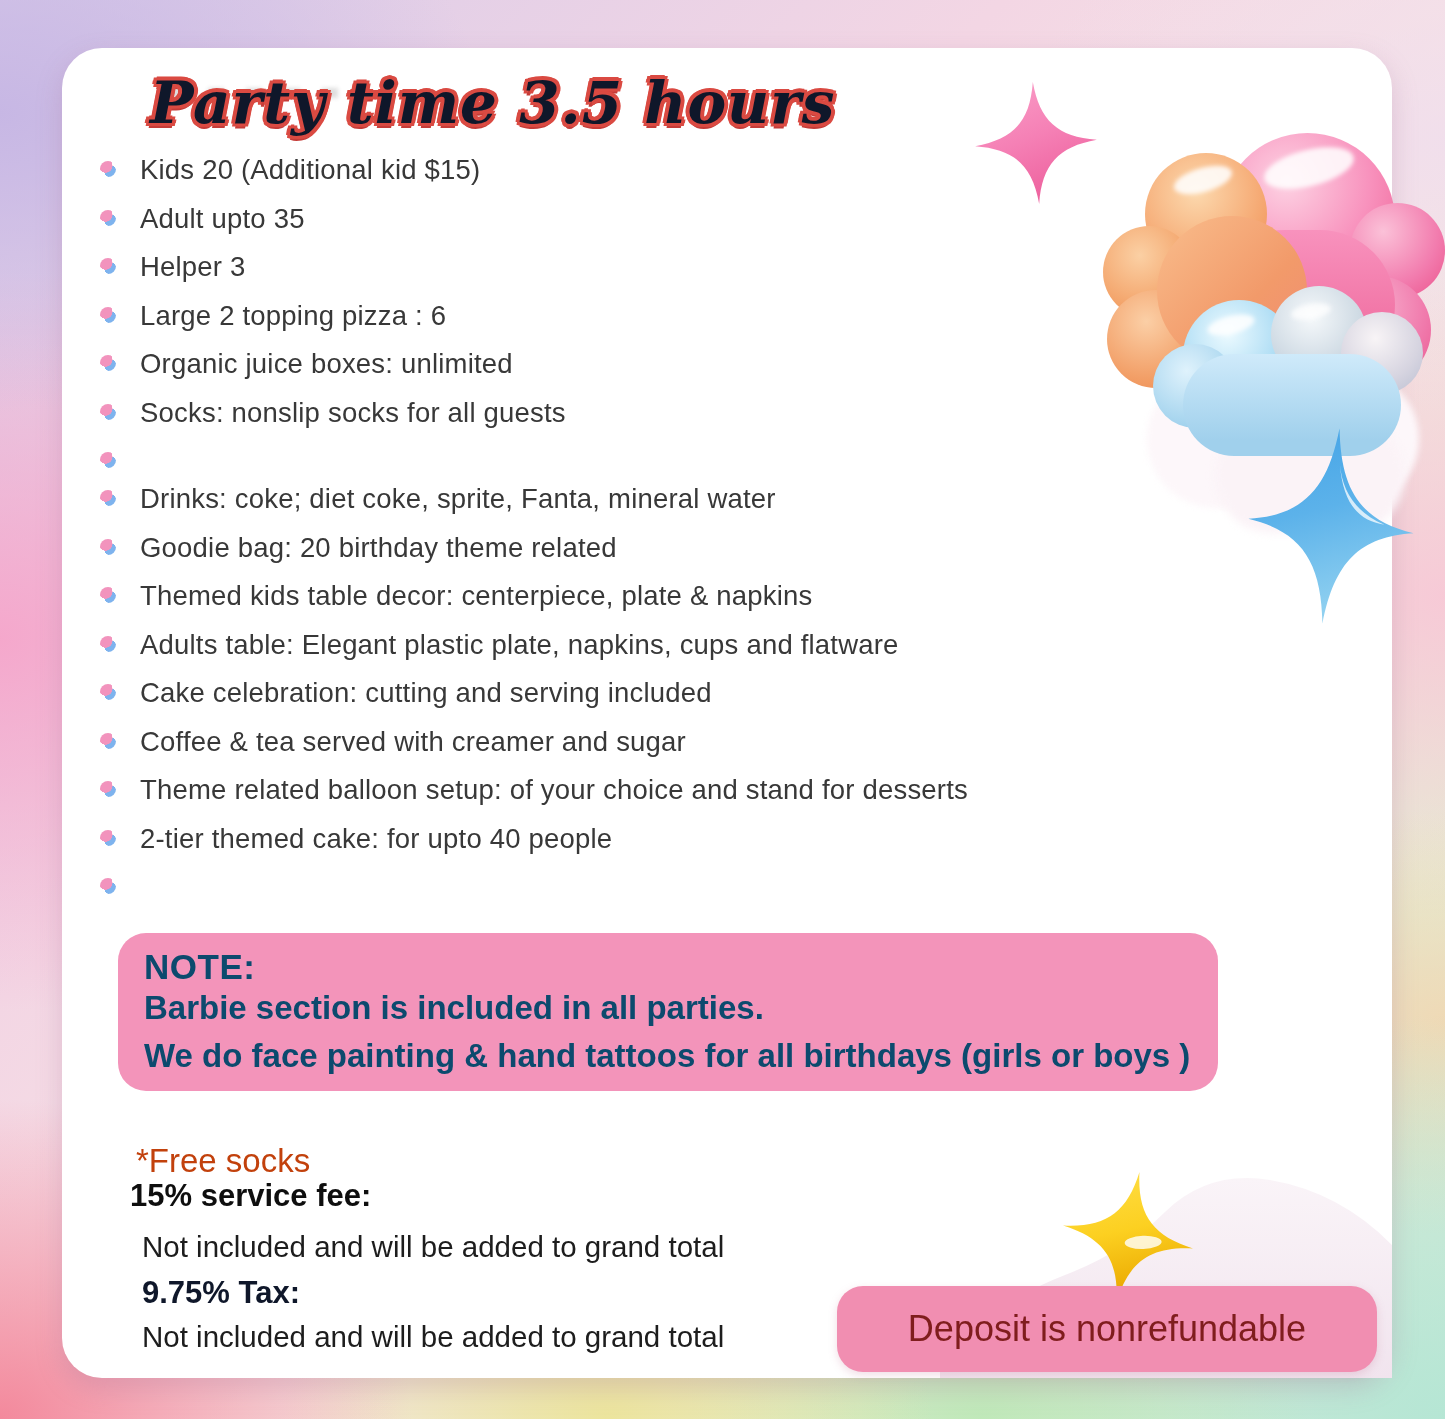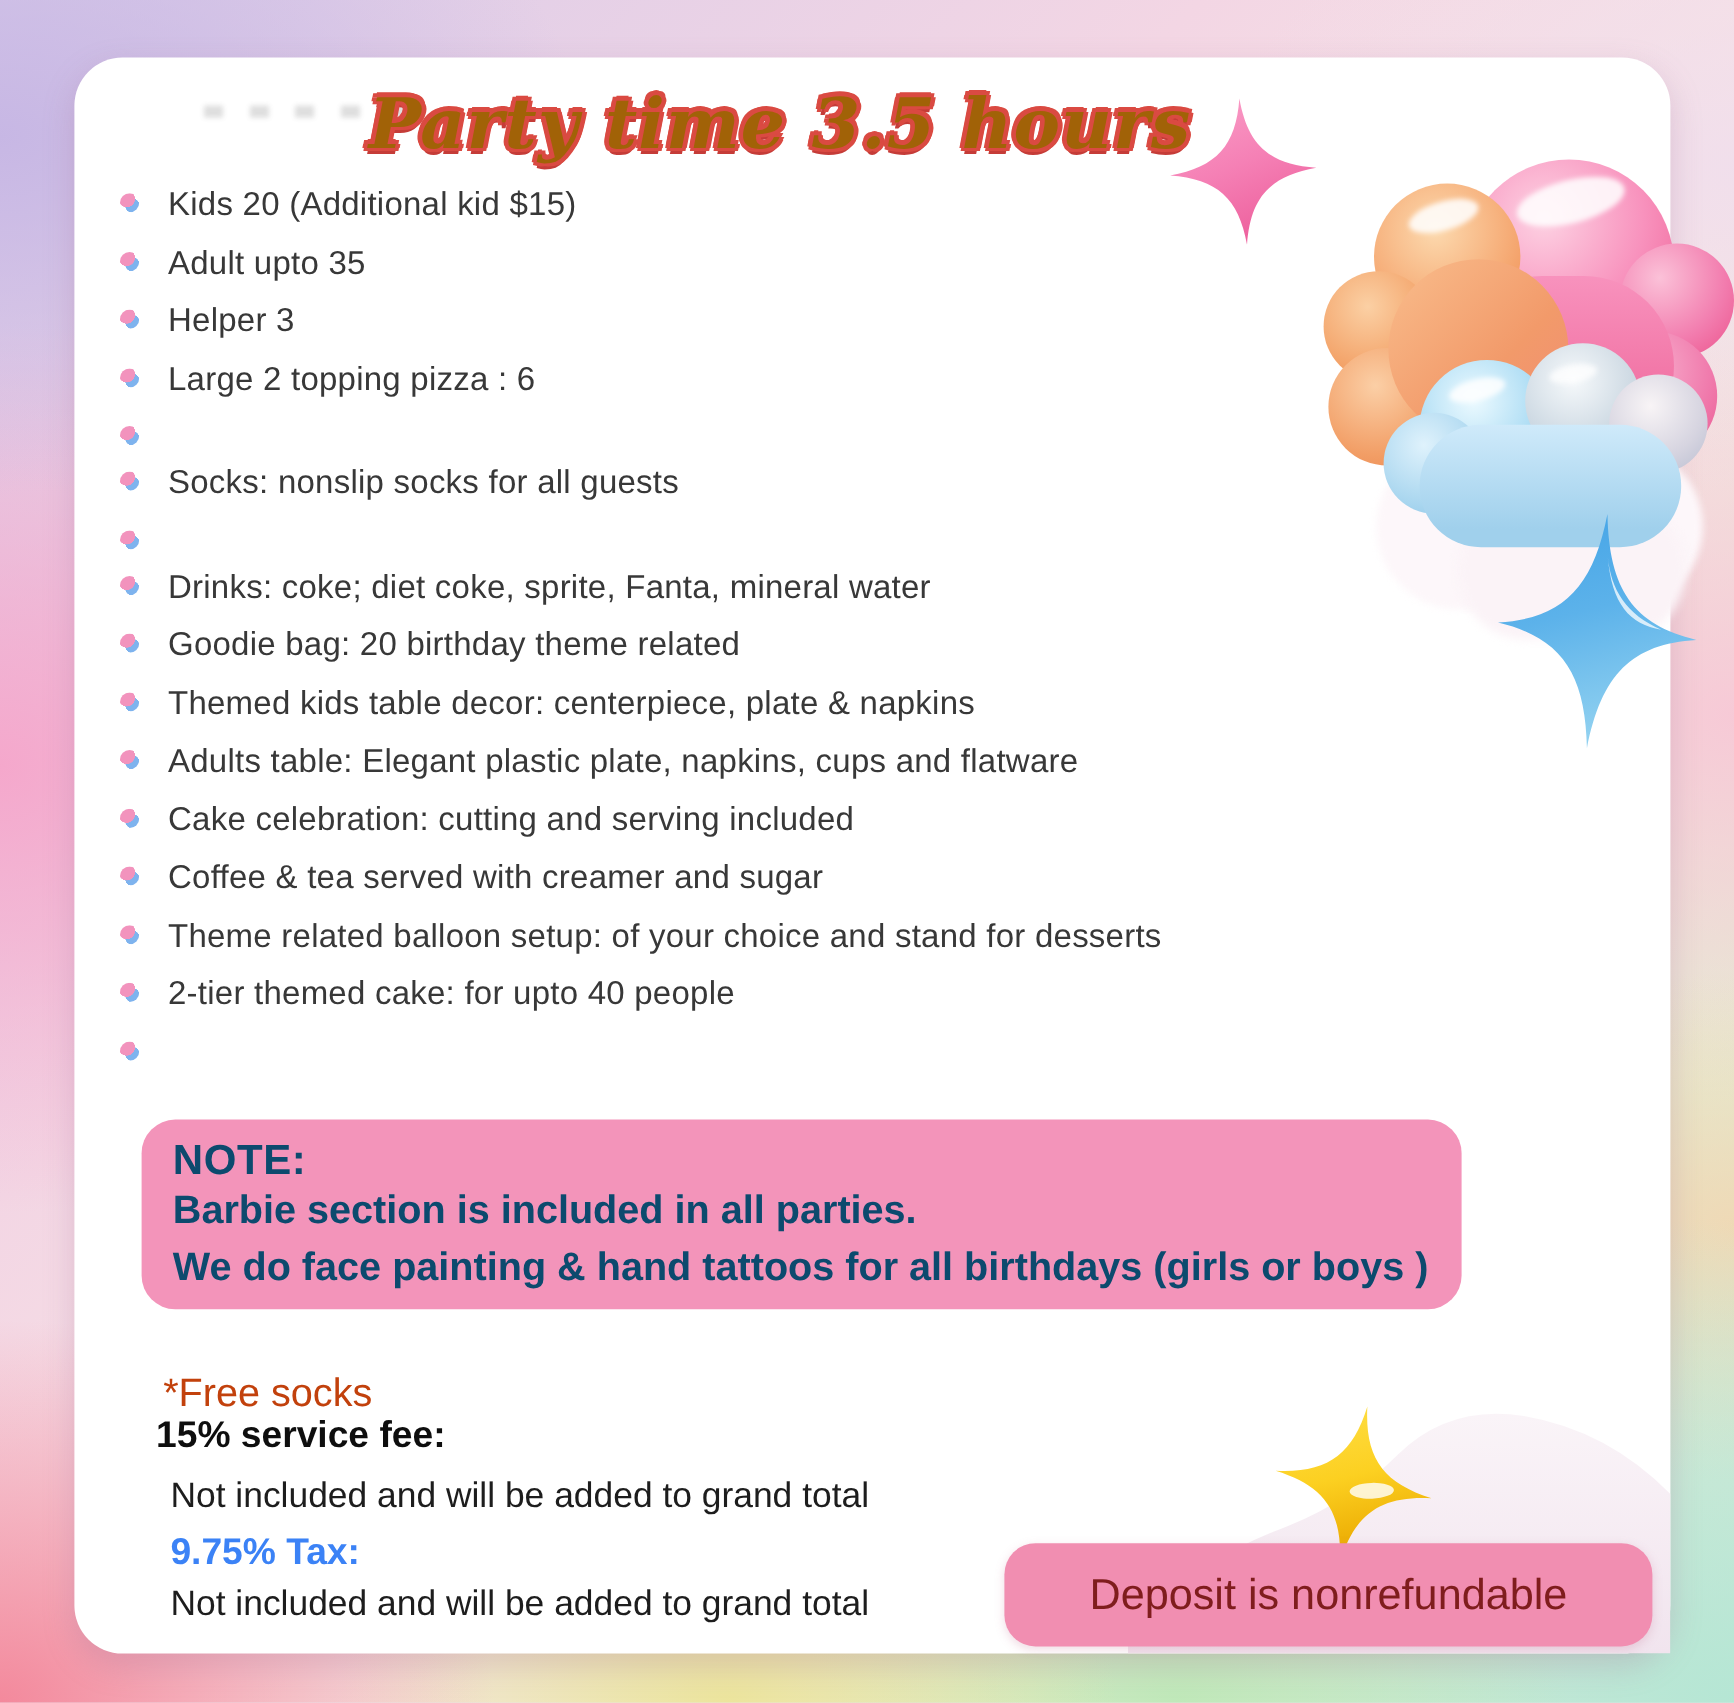--- a/index.html
+++ b/index.html
@@ -14,41 +14,41 @@
       radial-gradient(ellipse 45% 38% at 100% 100%,rgba(180,230,212,.95),rgba(180,230,212,0) 75%),
       radial-gradient(ellipse 28% 20% at 100% 72%,rgba(242,214,176,.85),rgba(242,214,176,0) 75%),
       radial-gradient(ellipse 35% 30% at 100% 42%,rgba(248,198,214,.9), rgba(248,198,214,0) 75%),
       radial-gradient(ellipse 40% 25% at 100% 10%,rgba(240,222,236,.9), rgba(240,222,236,0) 75%),
       linear-gradient(135deg,#d9cbe9 0%,#f3d6e4 35%,#f8e4e6 55%,#e5ecd4 80%,#cfe9da 100%);
   }
   .card{position:absolute;left:62px;top:48px;width:1330px;height:1330px;background:#ffffff;
     border-radius:40px;box-shadow:0 10px 26px rgba(165,115,150,.28);}
   .smudge{position:absolute;left:108px;top:40px;width:180px;height:10px;opacity:.45;filter:blur(2px);
     background:repeating-linear-gradient(90deg,rgba(110,110,110,.5) 0 16px,transparent 16px 38px);}
-  .title{position:absolute;left:88px;top:22px;width:1000px;margin:0;text-align:center;
+  .title{position:absolute;left:88px;top:22px;width:1000px;margin:0;text-align:left;
     font-family:"DejaVu Serif",serif;font-style:italic;font-weight:bold;font-size:58px;line-height:66px;
-    color:#a16207;letter-spacing:1px;
+    color:#0f172a;letter-spacing:1px;
     text-shadow:-3px -3px 0 #da4a42,3px -3px 0 #da4a42,-3px 3px 0 #da4a42,3px 3px 0 #da4a42,
       -4px 0 0 #da4a42,4px 0 0 #da4a42,0 -4px 0 #da4a42,0 5px 0 #c53c38;}
   .features{position:absolute;left:38px;top:104px;width:1100px;margin:0;padding:0;list-style:none;}
   .features li{display:flex;align-items:flex-start;margin-bottom:13px;}
   .bullet{width:16px;height:16px;margin:9px 24px 0 0;flex-shrink:0;border-radius:50%;
     background:
       radial-gradient(circle at 35% 30%,#f293bd 0 44%,rgba(0,0,0,0) 46%),
       radial-gradient(circle at 64% 64%,#7eb3ee 0 40%,rgba(0,0,0,0) 42%);}
   .li-text{font-size:27.5px;line-height:35.5px;color:#383838;letter-spacing:.2px;}
   .note-box{position:absolute;left:56px;top:885px;width:1100px;height:158px;border-radius:28px;
     background:#f394ba;color:#0c4a6e;padding:14px 26px;box-sizing:border-box;}
   .note-heading{font-size:35px;font-weight:bold;line-height:40px;letter-spacing:.5px;}
   .note-line{font-size:33px;line-height:42px;font-weight:700;}
   .note-line.second{margin-top:6px;}
   .free-socks{position:absolute;left:74px;top:1062px;font-size:33px;color:#c2410c;margin-top:32px;}
   .fee-label{position:absolute;left:68px;top:1130px;font-size:31px;font-weight:bold;color:#0e0e0e;}
   .fee-text{position:absolute;left:80px;top:1182px;font-size:29.5px;color:#1d1d1d;}
-  .tax-label{position:absolute;left:80px;top:1227px;font-size:31px;font-weight:bold;color:#3b82f6;}
+  .tax-label{position:absolute;left:80px;top:1227px;font-size:31px;font-weight:bold;color:#0f172a;}
   .tax-text{position:absolute;left:80px;top:1272px;font-size:29.5px;color:#1d1d1d;}
   .hill{position:absolute;left:878px;top:1102px;}
   .deposit{position:absolute;left:775px;top:1238px;width:540px;height:86px;border-radius:26px;
     background:#f18eb1;display:flex;align-items:center;justify-content:center;
     font-size:36px;color:#7f1d1d;box-shadow:0 3px 8px rgba(200,120,150,.25);}
   .sparkle{position:absolute;}
   .cloud{position:absolute;left:1095px;top:118px;width:350px;height:420px;pointer-events:none;}
   .lobe{position:absolute;border-radius:50%;}
   .bar{position:absolute;}
   .shine{position:absolute;border-radius:50%;background:rgba(255,255,255,.85);filter:blur(2px);}
@@ -74,20 +74,21 @@
       <li>
           <span class="bullet"></span>
           <span class="li-text">Helper 3</span>
         </li>
       <li>
           <span class="bullet"></span>
           <span class="li-text">Large 2 topping pizza : 6</span>
         </li>
       <li>
           <span class="bullet"></span>
+          <span class="li-text">Organic juice boxes: unlimited</span>
         </li>
       <li>
           <span class="bullet"></span>
           <span class="li-text">Socks: nonslip socks for all guests</span>
         </li>
       <li>
           <span class="bullet"></span>
         </li>
       <li>
           <span class="bullet"></span>

